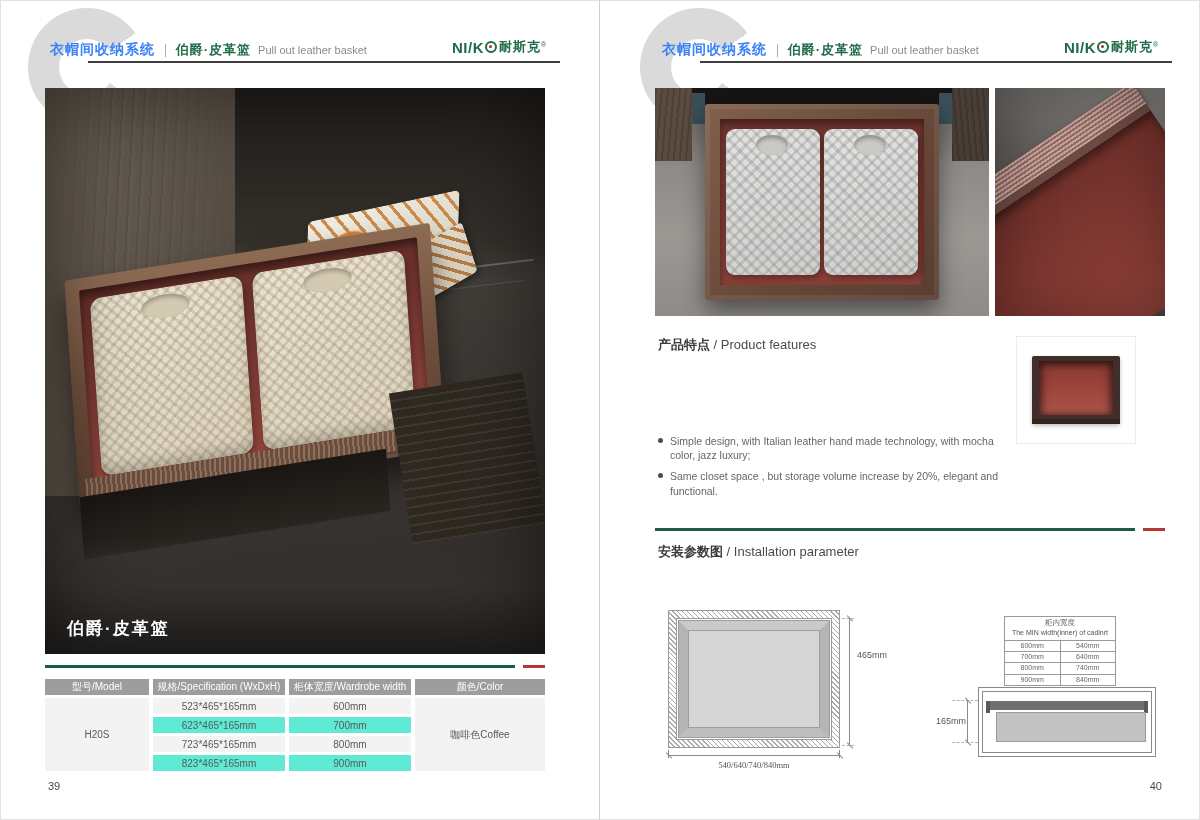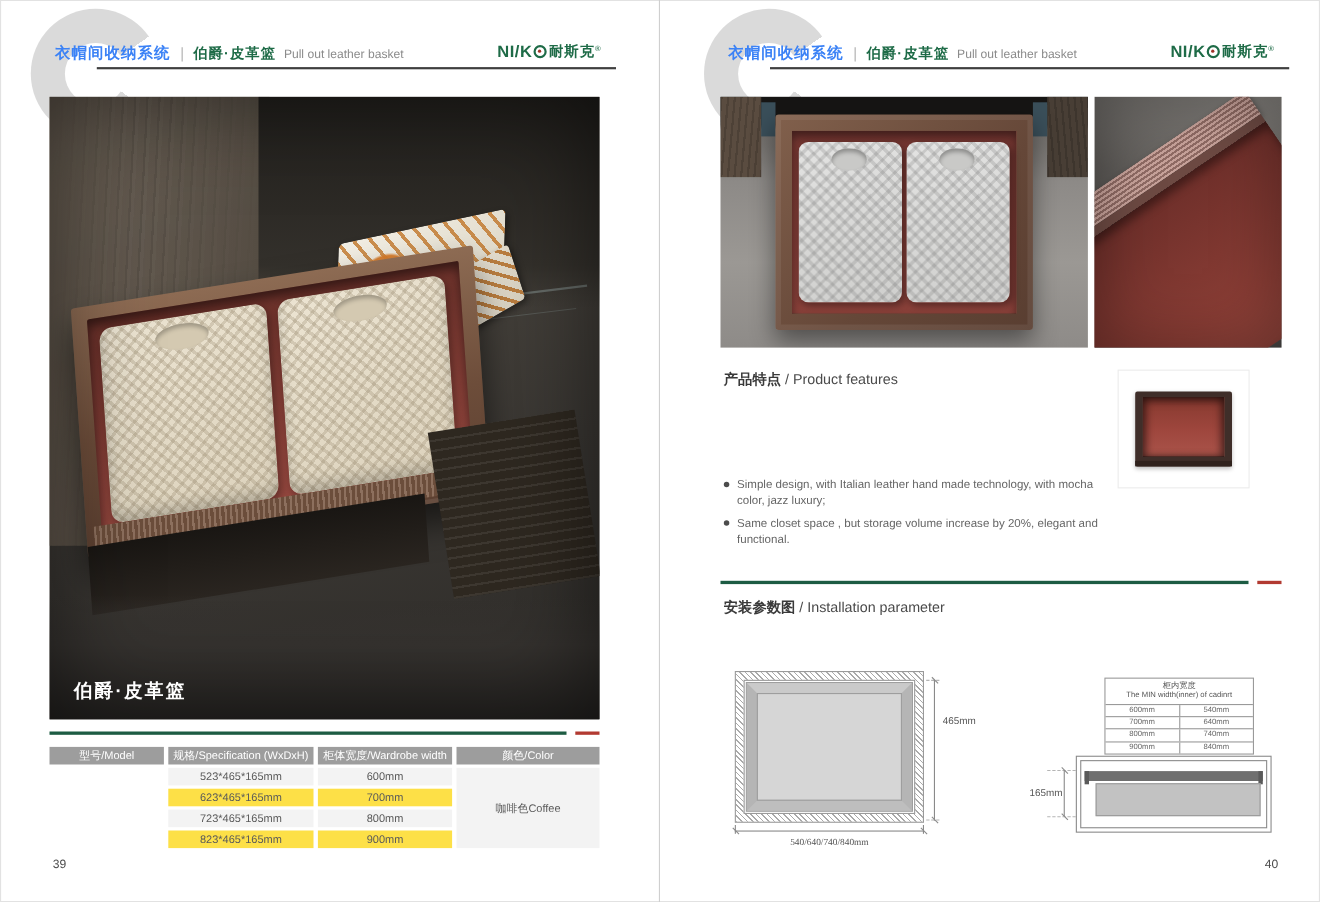--- a/index.html
+++ b/index.html
@@ -97,21 +97,21 @@
   .photo-label { position:absolute; left:22px; bottom:14px; color:#fff; font-size:17px;
     font-weight:bold; letter-spacing:2px; z-index:5; }
 
   
   .spec-table { position:absolute; left:45px; top:679px; width:500px; display:grid;
     grid-template-columns:104px 132px 122px 130px; grid-template-rows:16px 16px 16px 16px 16px;
     column-gap:4px; row-gap:3px; }
   .spec-table > div { display:flex; align-items:center; justify-content:center; font-size:10px; }
   .st-h { background:#9d9d9d; color:#fff; }
   .st-cell { background:#f3f3f3; color:#5a5a5a; }
-  .st-cell.alt { background:#fde047; }
+  .st-cell.alt { background:#5eead4; }
   .st-span { background:#f3f3f3; color:#5a5a5a; grid-row:2/6; }
   .gc1{grid-column:1;} .gc2{grid-column:2;} .gc3{grid-column:3;} .gc4{grid-column:4;}
   .gr2{grid-row:2;} .gr3{grid-row:3;} .gr4{grid-row:4;} .gr5{grid-row:5;}
   .page-num { position:absolute; top:780px; font-size:11px; color:#4a4a4a; }
   .page-num.left { left:48px; } .page-num.right { left:1138px; width:24px; text-align:right; }
 
   
   .photo-top { position:absolute; left:655px; top:88px; width:334px; height:228px; overflow:hidden;
     background: linear-gradient(180deg, #161514 0%, #161514 11%, #6f6c69 13%, #8d8a87 34%, #9b9894 66%, #8e8b88 100%); }
   .pt-wood-l { position:absolute; left:0; top:0; width:11%; height:32%;
@@ -175,21 +175,21 @@
   .tv-bevel { position:absolute; inset:2px; background:#d6d6d6; outline:1px solid #9e9e9e;
     border:10px solid; border-color:#cacaca #b5b5b5 #bebebe #b5b5b5; }
   .tv-bevel::after { content:""; position:absolute; inset:0; outline:1px solid #9e9e9e; }
 
   .dim-v { position:absolute; width:1px; background:#8a8a8a; }
   .dim-h { position:absolute; height:1px; background:#8a8a8a; }
   .tick { position:absolute; width:8px; height:1px; background:#8a8a8a; transform:rotate(45deg); }
   .dim-label { position:absolute; font-size:9px; color:#555; white-space:nowrap; }
   .ext-dash { position:absolute; border-top:1px dashed #b5b5b5; height:0; }
 
-  .min-table { position:absolute; left:1004px; top:616px; width:136px; border:1px solid #9a9a9a;
+  .min-table { position:absolute; left:1004px; top:616px; width:112px; border:1px solid #9a9a9a;
     font-size:7px; color:#666; text-align:center; background:#fff; }
   .mt-head { border-bottom:1px solid #9a9a9a; padding:1px 0 2px; line-height:1.35; color:#555; }
   .mt-head .mt-cn { font-size:7.5px; }
   .mt-row { display:flex; border-bottom:1px solid #9a9a9a; }
   .mt-row:last-child { border-bottom:none; }
   .mt-row span { flex:1; padding:1px 0; line-height:1.2; }
   .mt-row span:first-child { border-right:1px solid #9a9a9a; }
 
   .sideview { position:absolute; left:978px; top:687px; width:178px; height:70px; border:1px solid #8a8a8a; }
   .sv-inner { position:absolute; inset:3px; border:1px solid #8a8a8a; }
@@ -244,20 +244,21 @@
   <div class="divider div-left">
     <span class="d-green"></span>
     <span class="d-red"></span>
   </div>
 
   <div class="spec-table">
     <div class="st-h gc1">型号/Model</div>
     <div class="st-h gc2">规格/Specification (WxDxH)</div>
     <div class="st-h gc3">柜体宽度/Wardrobe width</div>
     <div class="st-h gc4">颜色/Color</div>
+    <div class="st-span gc1">H20S</div>
     <div class="st-cell gc2 gr2">523*465*165mm</div>
     <div class="st-cell gc3 gr2">600mm</div>
     <div class="st-cell alt gc2 gr3">623*465*165mm</div>
     <div class="st-cell alt gc3 gr3">700mm</div>
     <div class="st-cell gc2 gr4">723*465*165mm</div>
     <div class="st-cell gc3 gr4">800mm</div>
     <div class="st-cell alt gc2 gr5">823*465*165mm</div>
     <div class="st-cell alt gc3 gr5">900mm</div>
     <div class="st-span gc4">咖啡色Coffee</div>
   </div>

